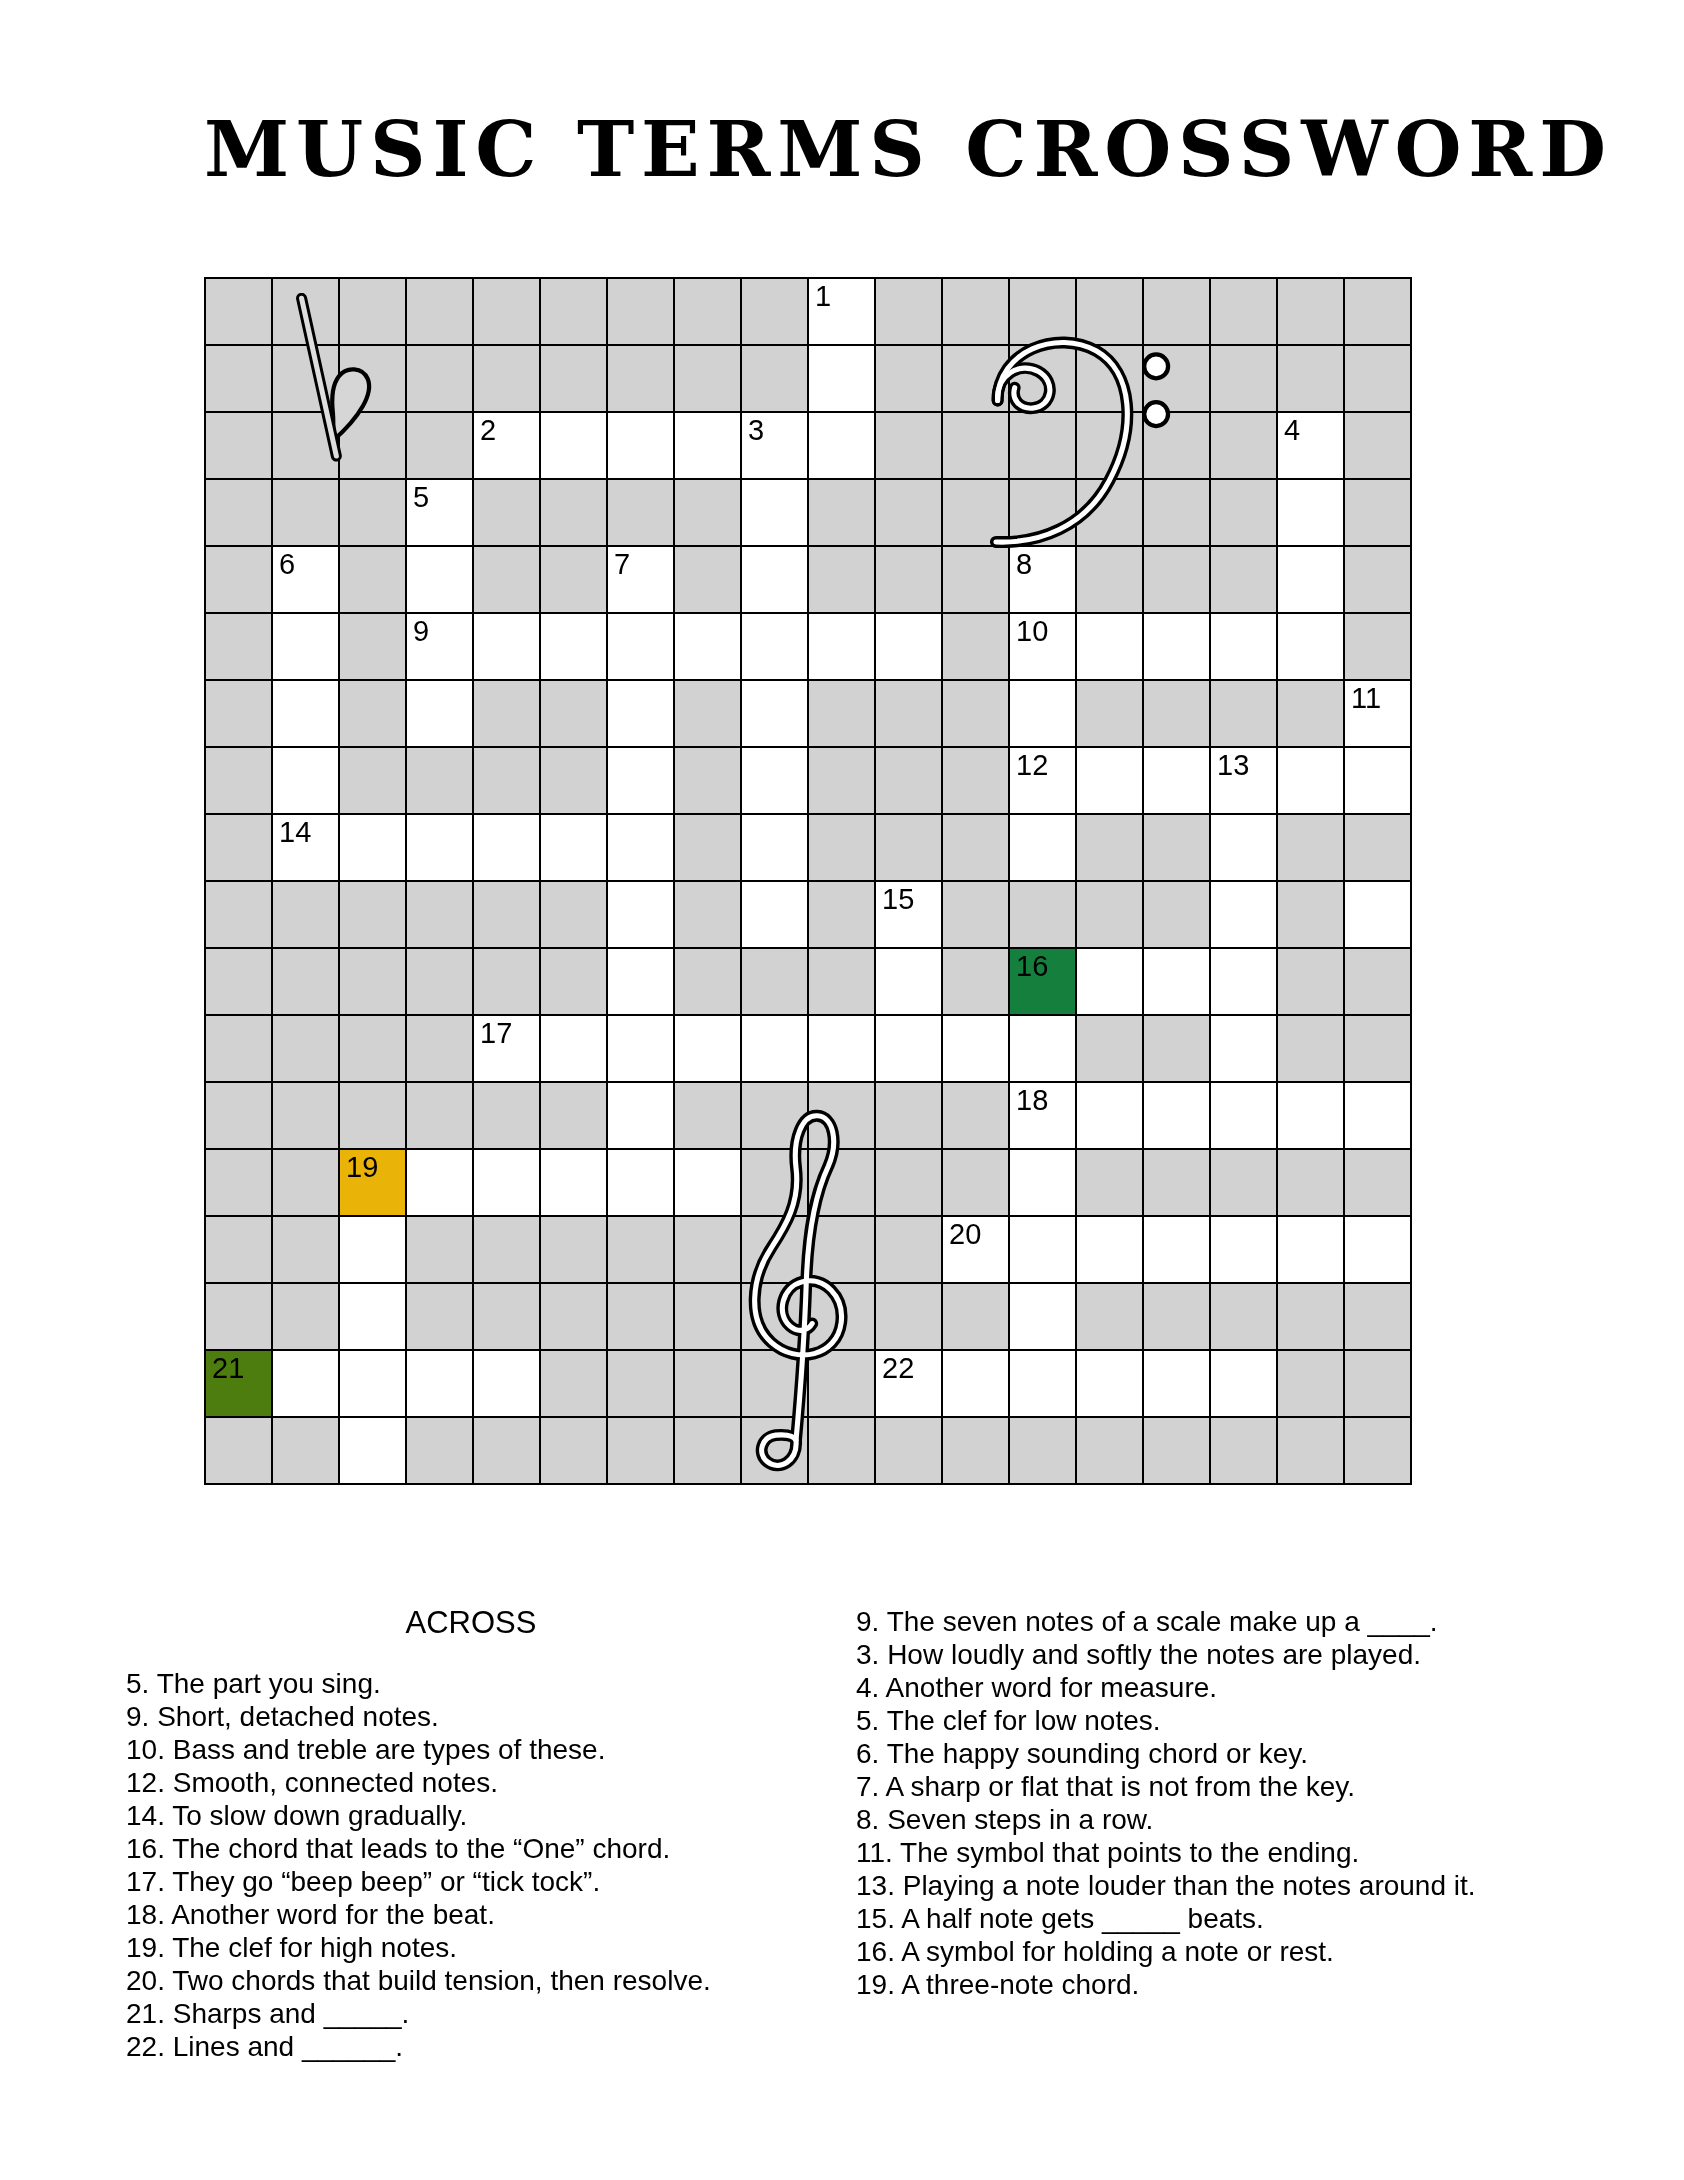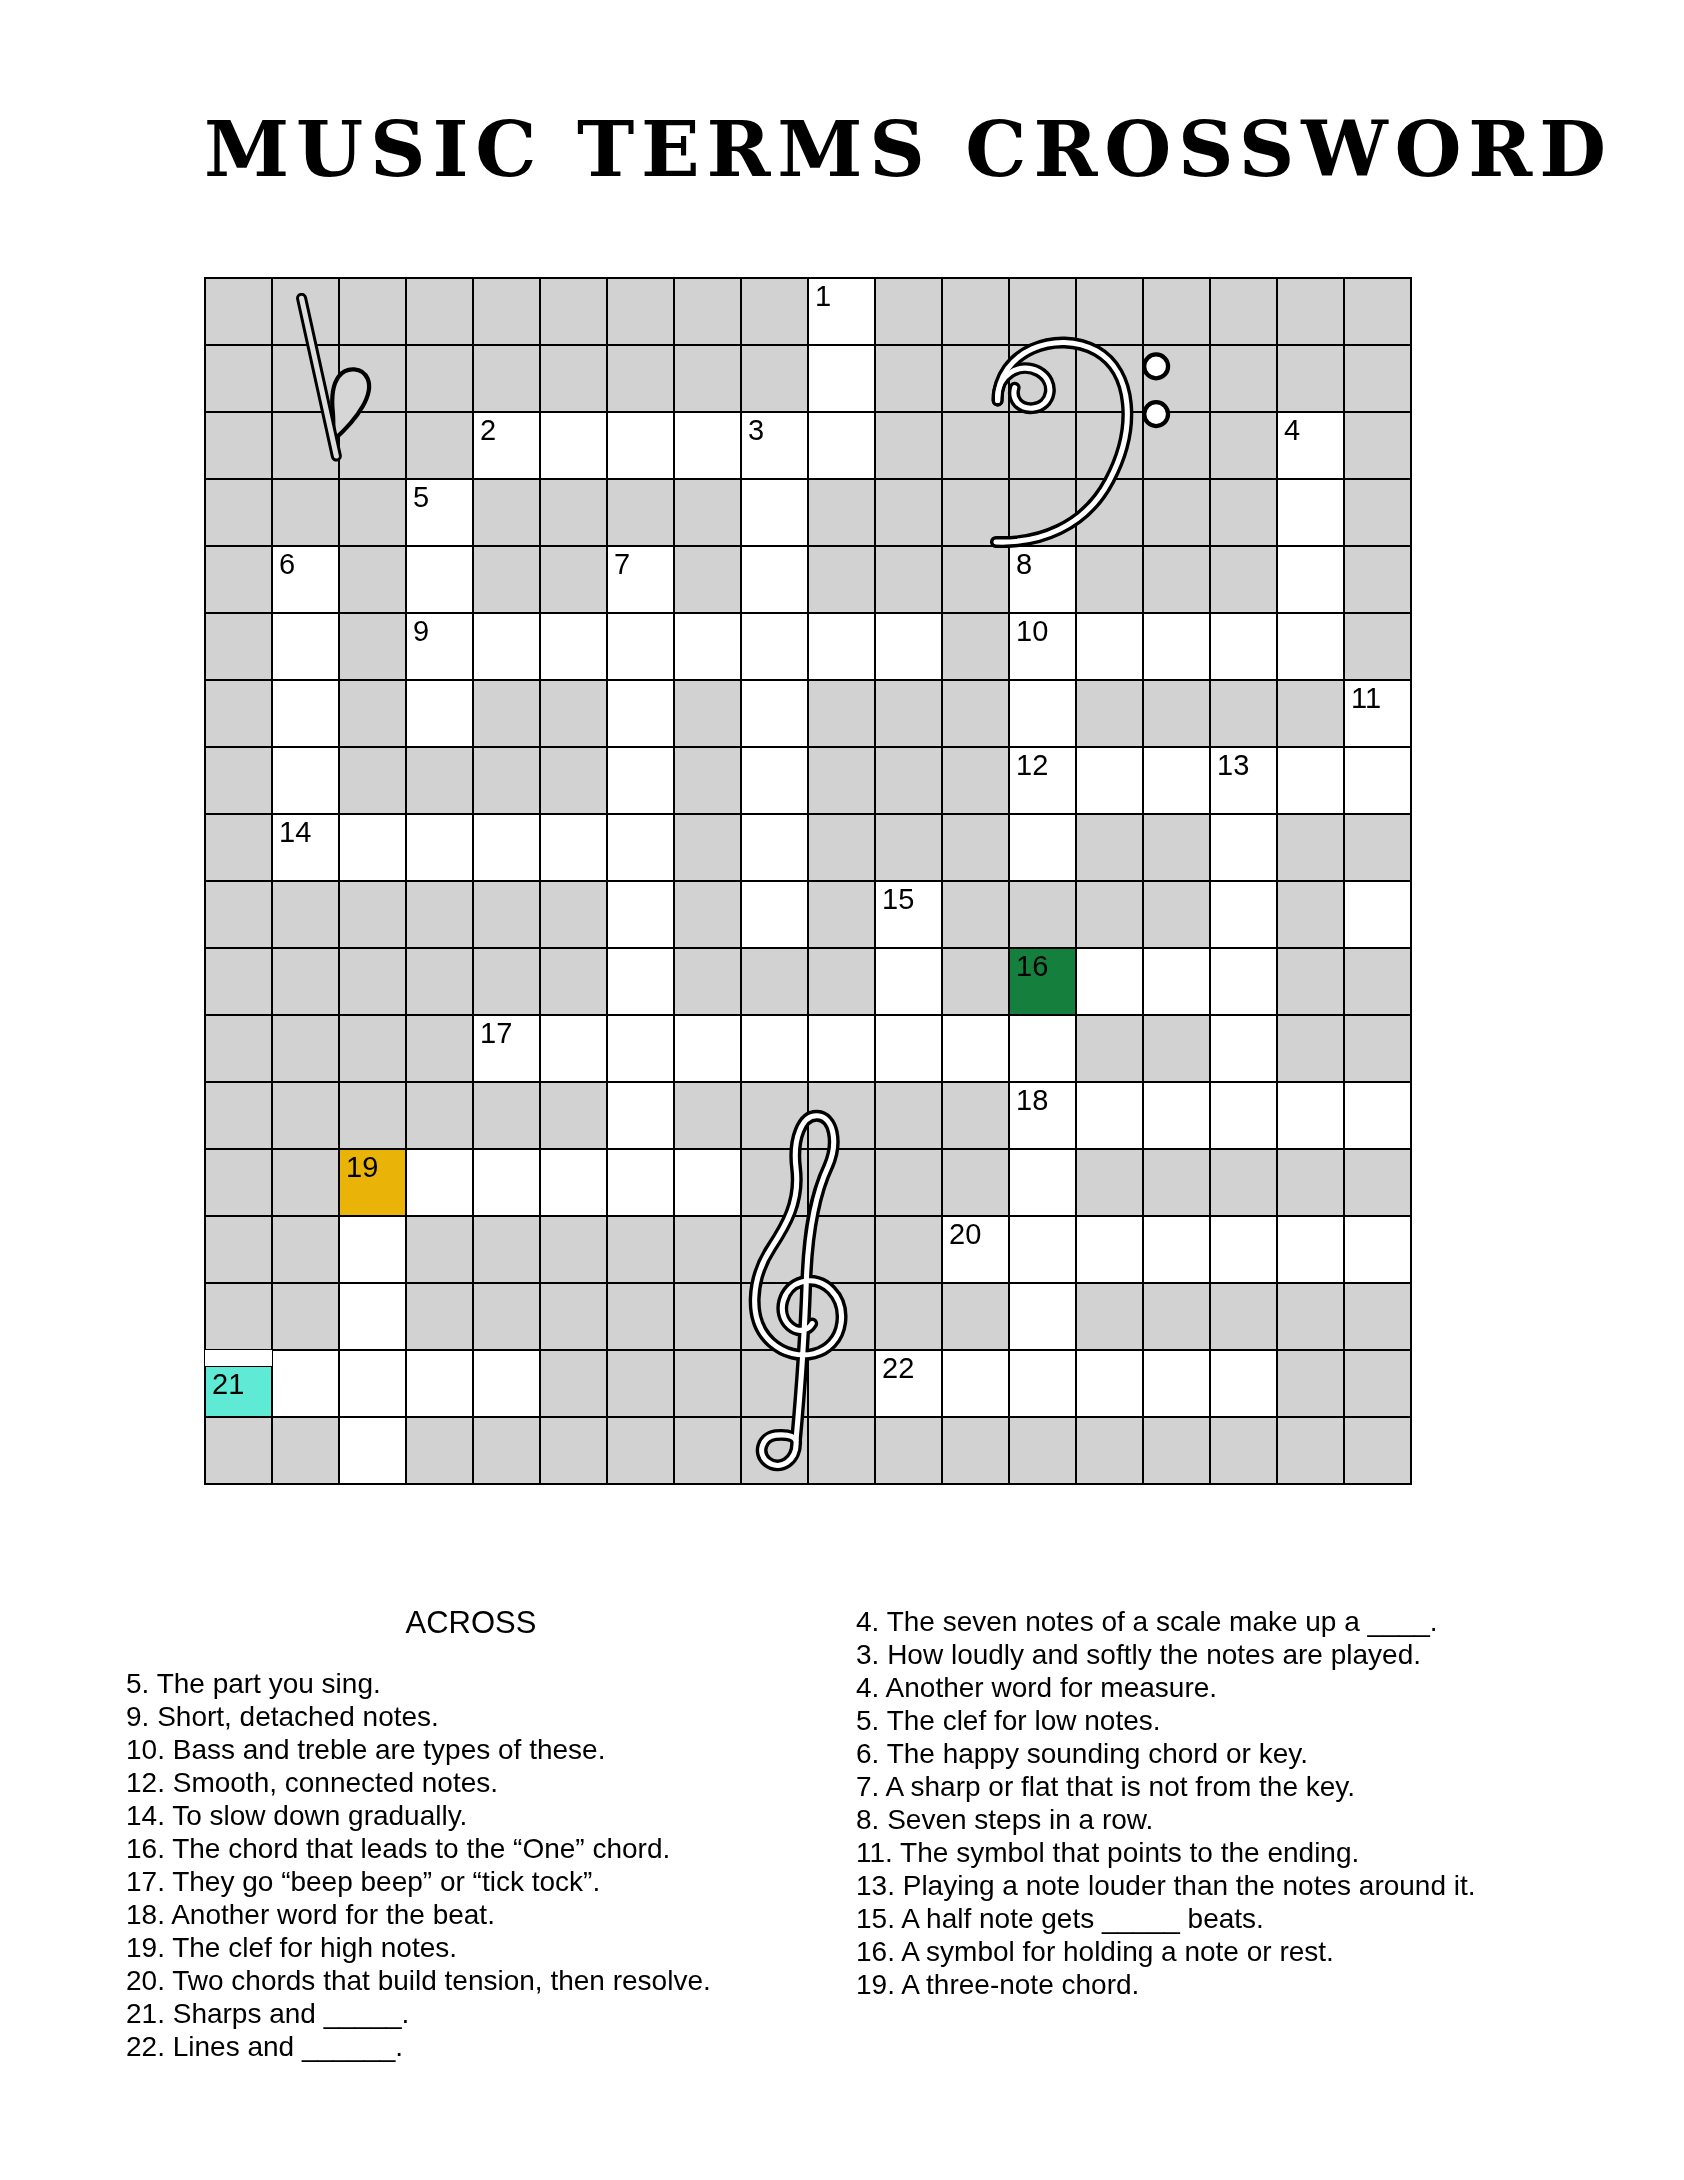--- a/index.html
+++ b/index.html
@@ -371,21 +371,21 @@
     <div class="cell gray" style="background: rgb(210, 210, 210);"></div>
     <div class="cell gray" style="background: rgb(210, 210, 210);"></div>
     <div class="cell gray" style="background: rgb(210, 210, 210);"></div>
     <div class="cell gray" style="background: rgb(210, 210, 210);"></div>
     <div class="cell white" style="background: rgb(255, 255, 255);"></div>
     <div class="cell gray" style="background: rgb(210, 210, 210);"></div>
     <div class="cell gray" style="background: rgb(210, 210, 210);"></div>
     <div class="cell gray" style="background: rgb(210, 210, 210);"></div>
     <div class="cell gray" style="background: rgb(210, 210, 210);"></div>
     <div class="cell gray" style="background: rgb(210, 210, 210);"></div>
-    <div class="cell white" style="background: #5eead4; margin-top: 16px;">
+    <div class="cell white" style="background: #4d7c0f;">
       <span class="num">21</span>
     </div>
     <div class="cell white" style="background: rgb(255, 255, 255);"></div>
     <div class="cell white" style="background: rgb(255, 255, 255);"></div>
     <div class="cell white" style="background: rgb(255, 255, 255);"></div>
     <div class="cell white" style="background: rgb(255, 255, 255);"></div>
     <div class="cell gray" style="background: rgb(210, 210, 210);"></div>
     <div class="cell gray" style="background: rgb(210, 210, 210);"></div>
     <div class="cell gray" style="background: rgb(210, 210, 210);"></div>
     <div class="cell gray" style="background: rgb(210, 210, 210);"></div>
@@ -463,21 +463,21 @@
       <li>18. Another word for the beat.</li>
       <li>19. The clef for high notes.</li>
       <li>20. Two chords that build tension, then resolve.</li>
       <li>21. Sharps and _____.</li>
       <li>22. Lines and ______.</li>
     </ul>
 </div>
 
 <div class="clues" id="down-section">
   <ul class="clue-list">
-      <li>4. The seven notes of a scale make up a ____.</li>
+      <li>9. The seven notes of a scale make up a ____.</li>
       <li>3. How loudly and softly the notes are played.</li>
       <li>4. Another word for measure.</li>
       <li>5. The clef for low notes.</li>
       <li>6. The happy sounding chord or key.</li>
       <li>7. A sharp or flat that is not from the key.</li>
       <li>8. Seven steps in a row.</li>
       <li>11. The symbol that points to the ending.</li>
       <li>13. Playing a note louder than the notes around it.</li>
       <li>15. A half note gets _____ beats.</li>
       <li>16. A symbol for holding a note or rest.</li>

